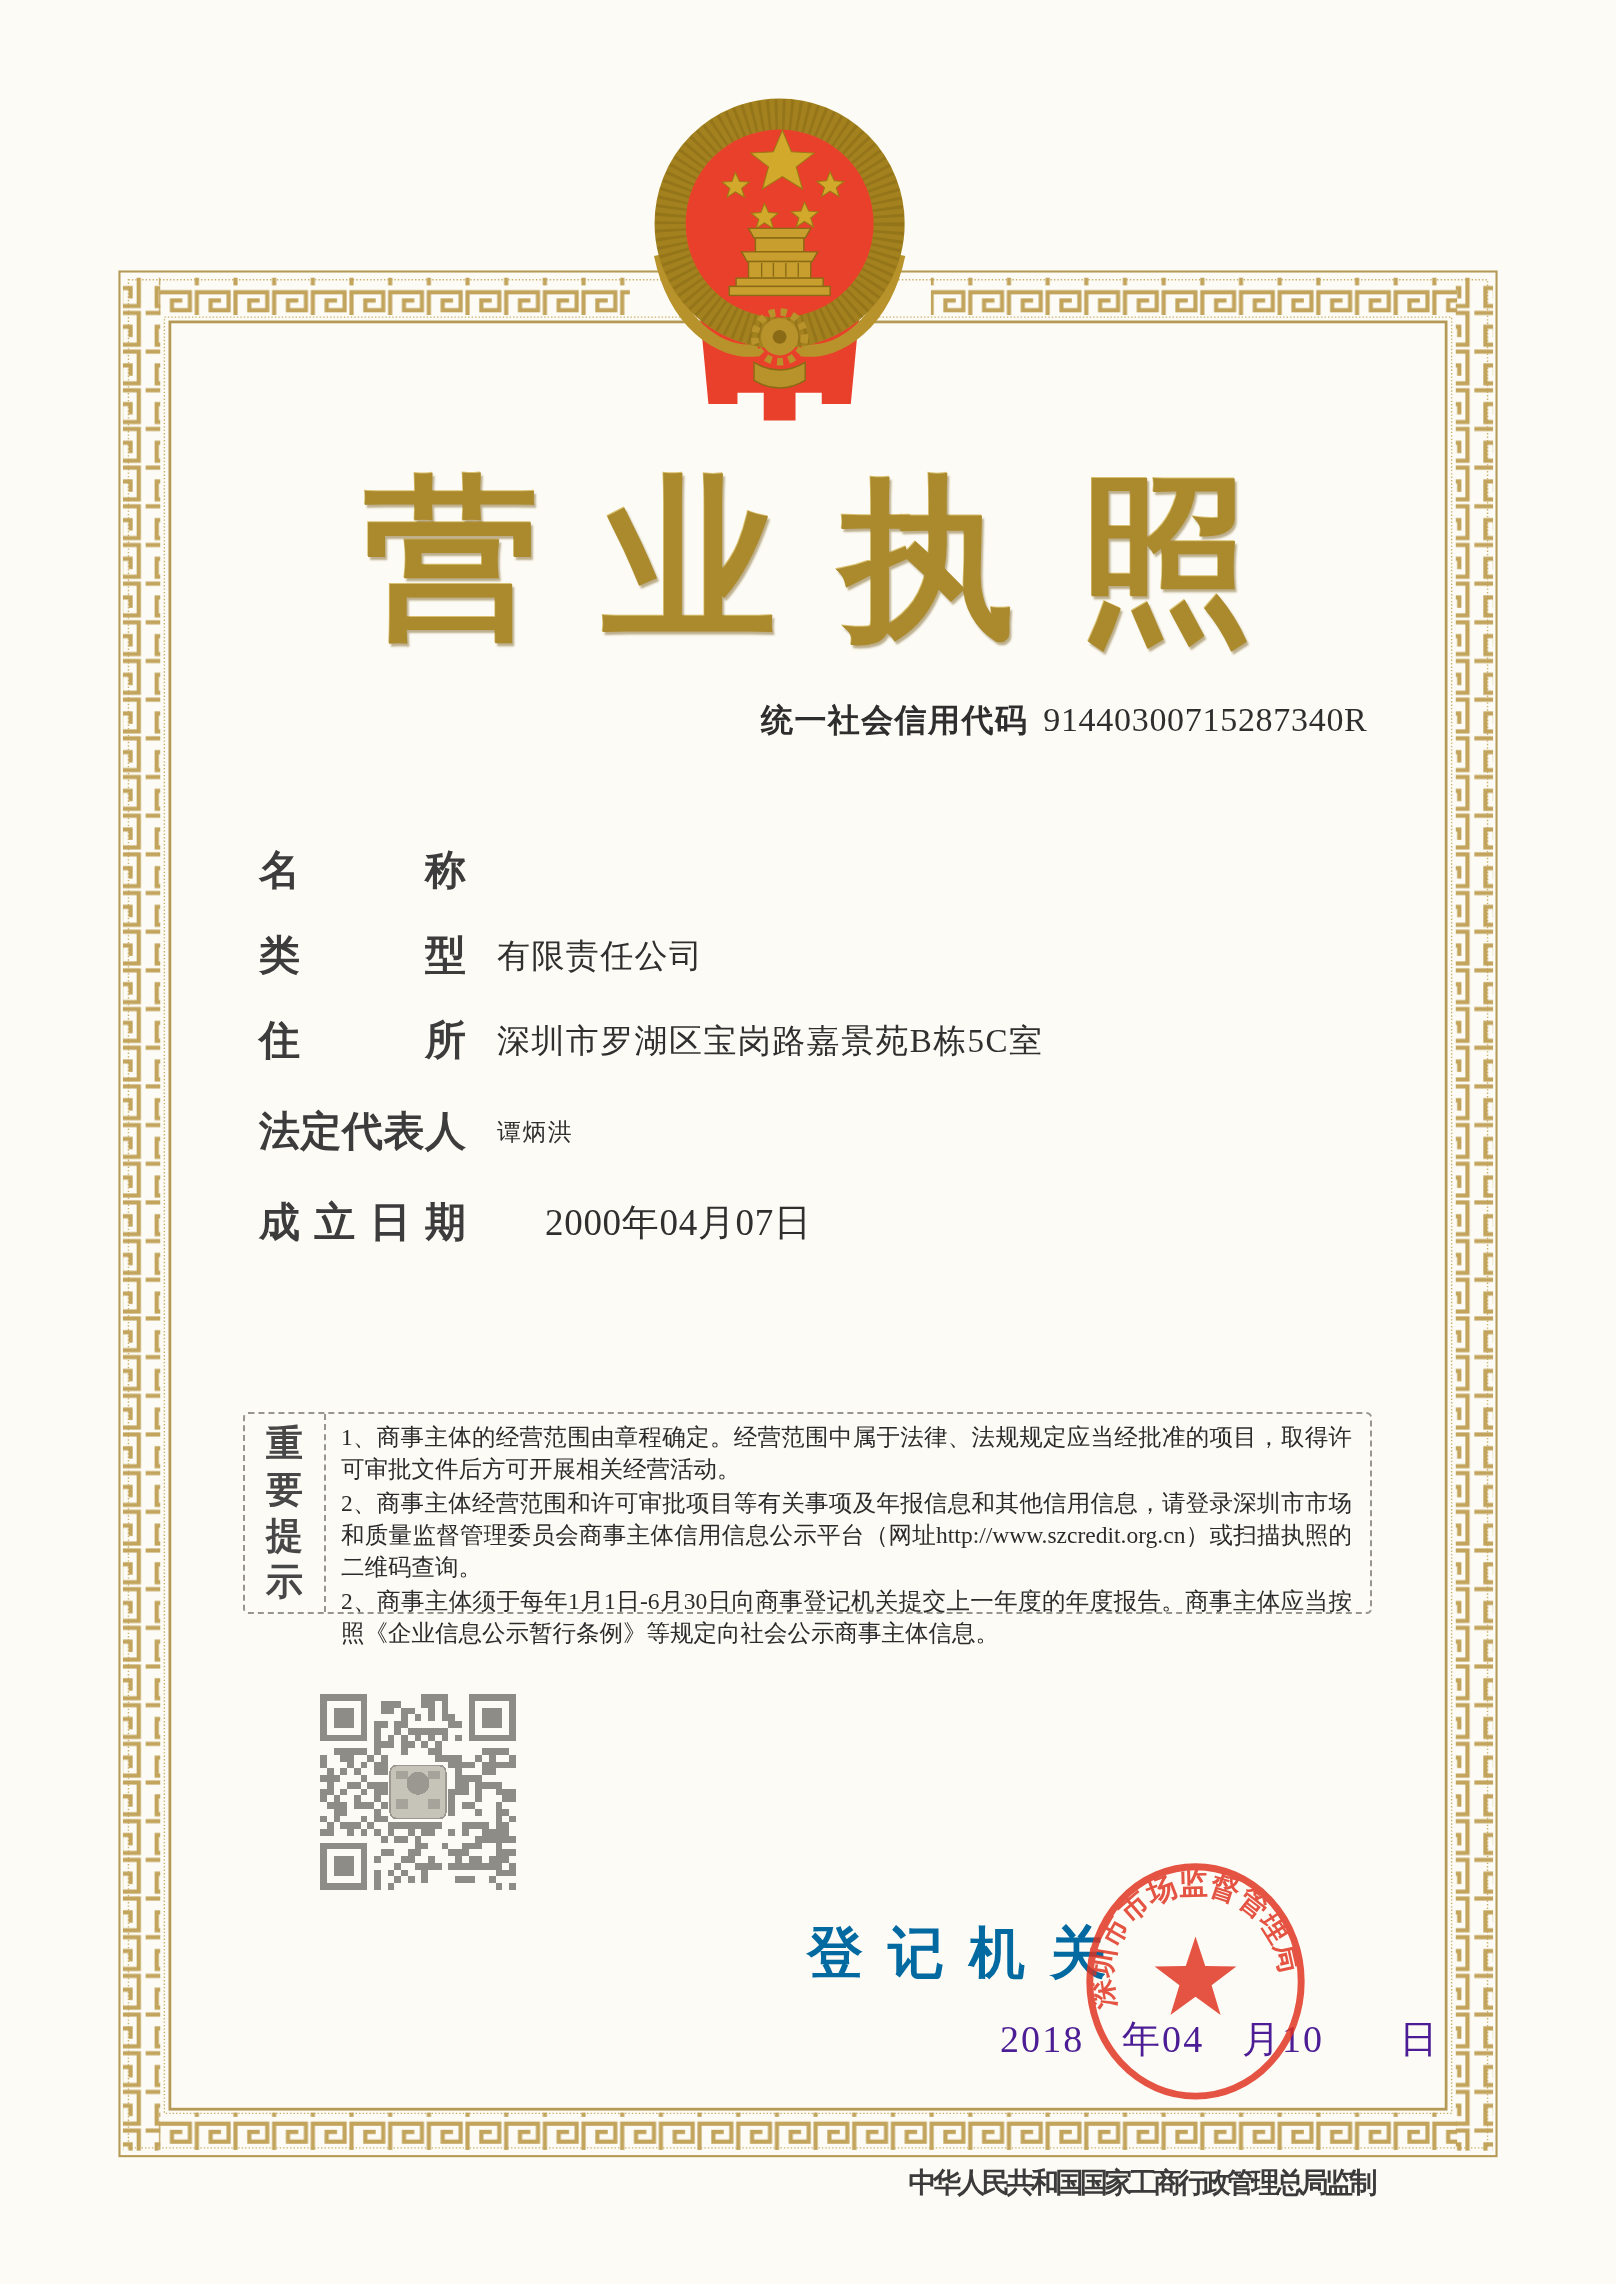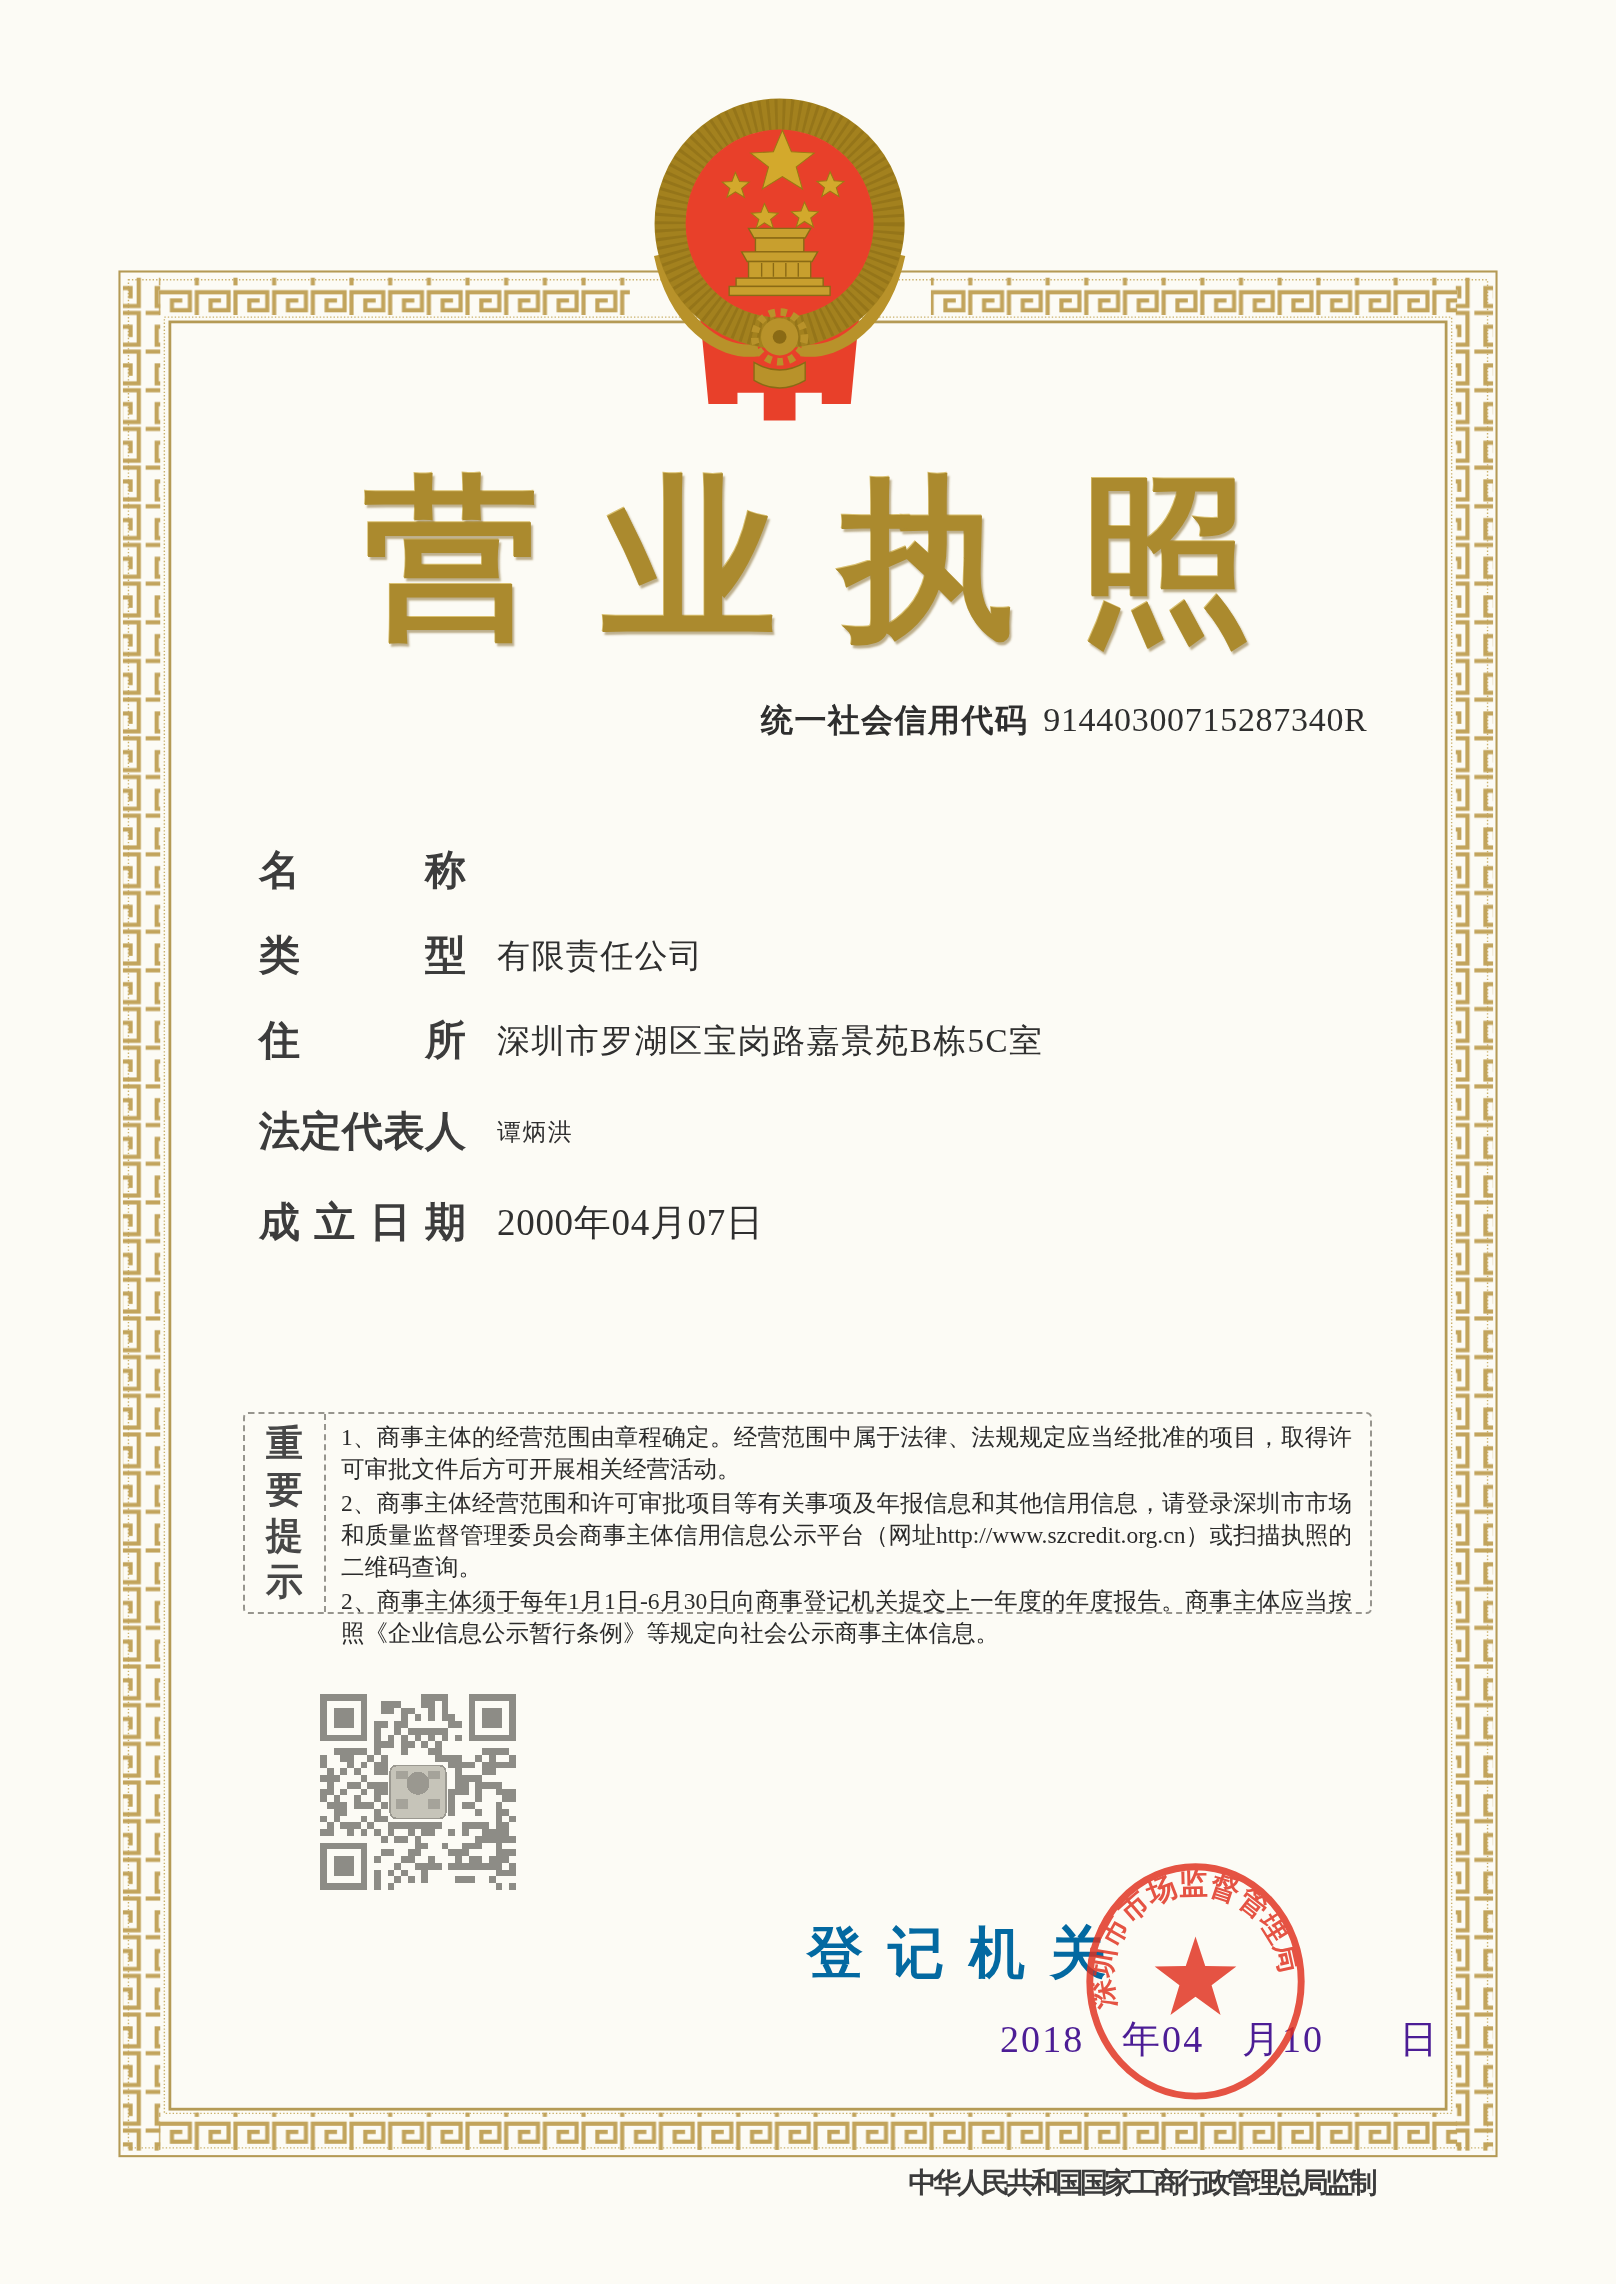--- a/index.html
+++ b/index.html
@@ -49,21 +49,21 @@
   }
   .field-row .fvalue{
     position:absolute;left:238px;top:4.1px;
     font-family:"Liberation Serif", serif;
     font-size:33px;line-height:40px;color:#2f2f2f;letter-spacing:1.4px;
     white-space:nowrap;
   }
   #row-0{top:847px;} #row-1{top:932px;} #row-2{top:1017px;}
   #row-3{top:1108px;} #row-4{top:1199px;}
   #row-3 .fvalue{font-size:24px;}
-  #row-4 .fvalue{font-size:37px;letter-spacing:0.7px;}
+  #row-4 .fvalue{font-size:37px;letter-spacing:0.7px;margin-left:48px;}
 
   
   #notice-box{
     position:absolute;left:243px;top:1412px;width:1129px;height:202px;
     border:2.1px dashed #97958e;border-radius:5.5px;
     display:flex;box-sizing:border-box;
   }
   #notice-heading{
     width:81px;box-sizing:border-box;
     border-right:2.1px dashed #97958e;

